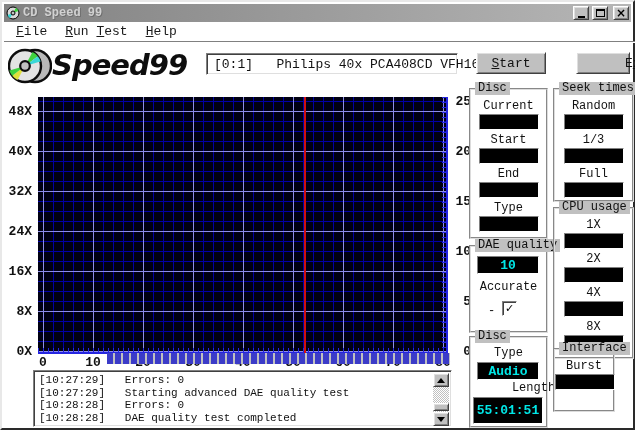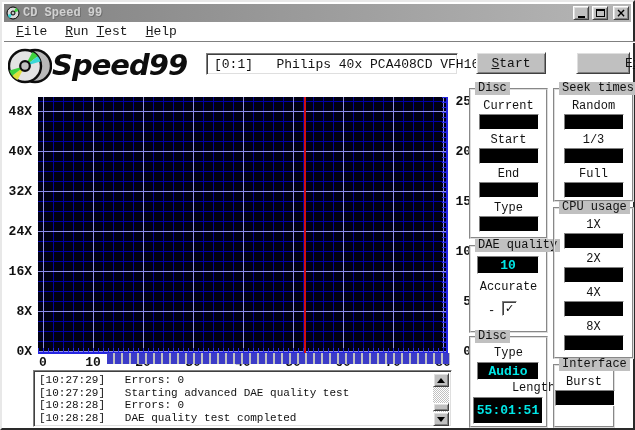--- a/index.html
+++ b/index.html
@@ -317,21 +317,21 @@
         <div class="led-box"></div>
         <div class="led-label">2X</div>
         <div class="led-box"></div>
         <div class="led-label">4X</div>
         <div class="led-box"></div>
         <div class="led-label">8X</div>
         <div class="led-box"></div>
       </div>
   </div>
 
-  <div class="group" style="left:551px; top:362px; width:62px; height:64px;">
+  <div class="group" style="left:551px; top:346px; width:62px; height:64px;">
     <span class="group-title">Interface</span>
     <div class="group-body" id="iface-items">
         <div class="led-label">Burst</div>
         <div class="led-box"></div>
       </div>
   </div>
 
 </div>
 
 </body></html>

